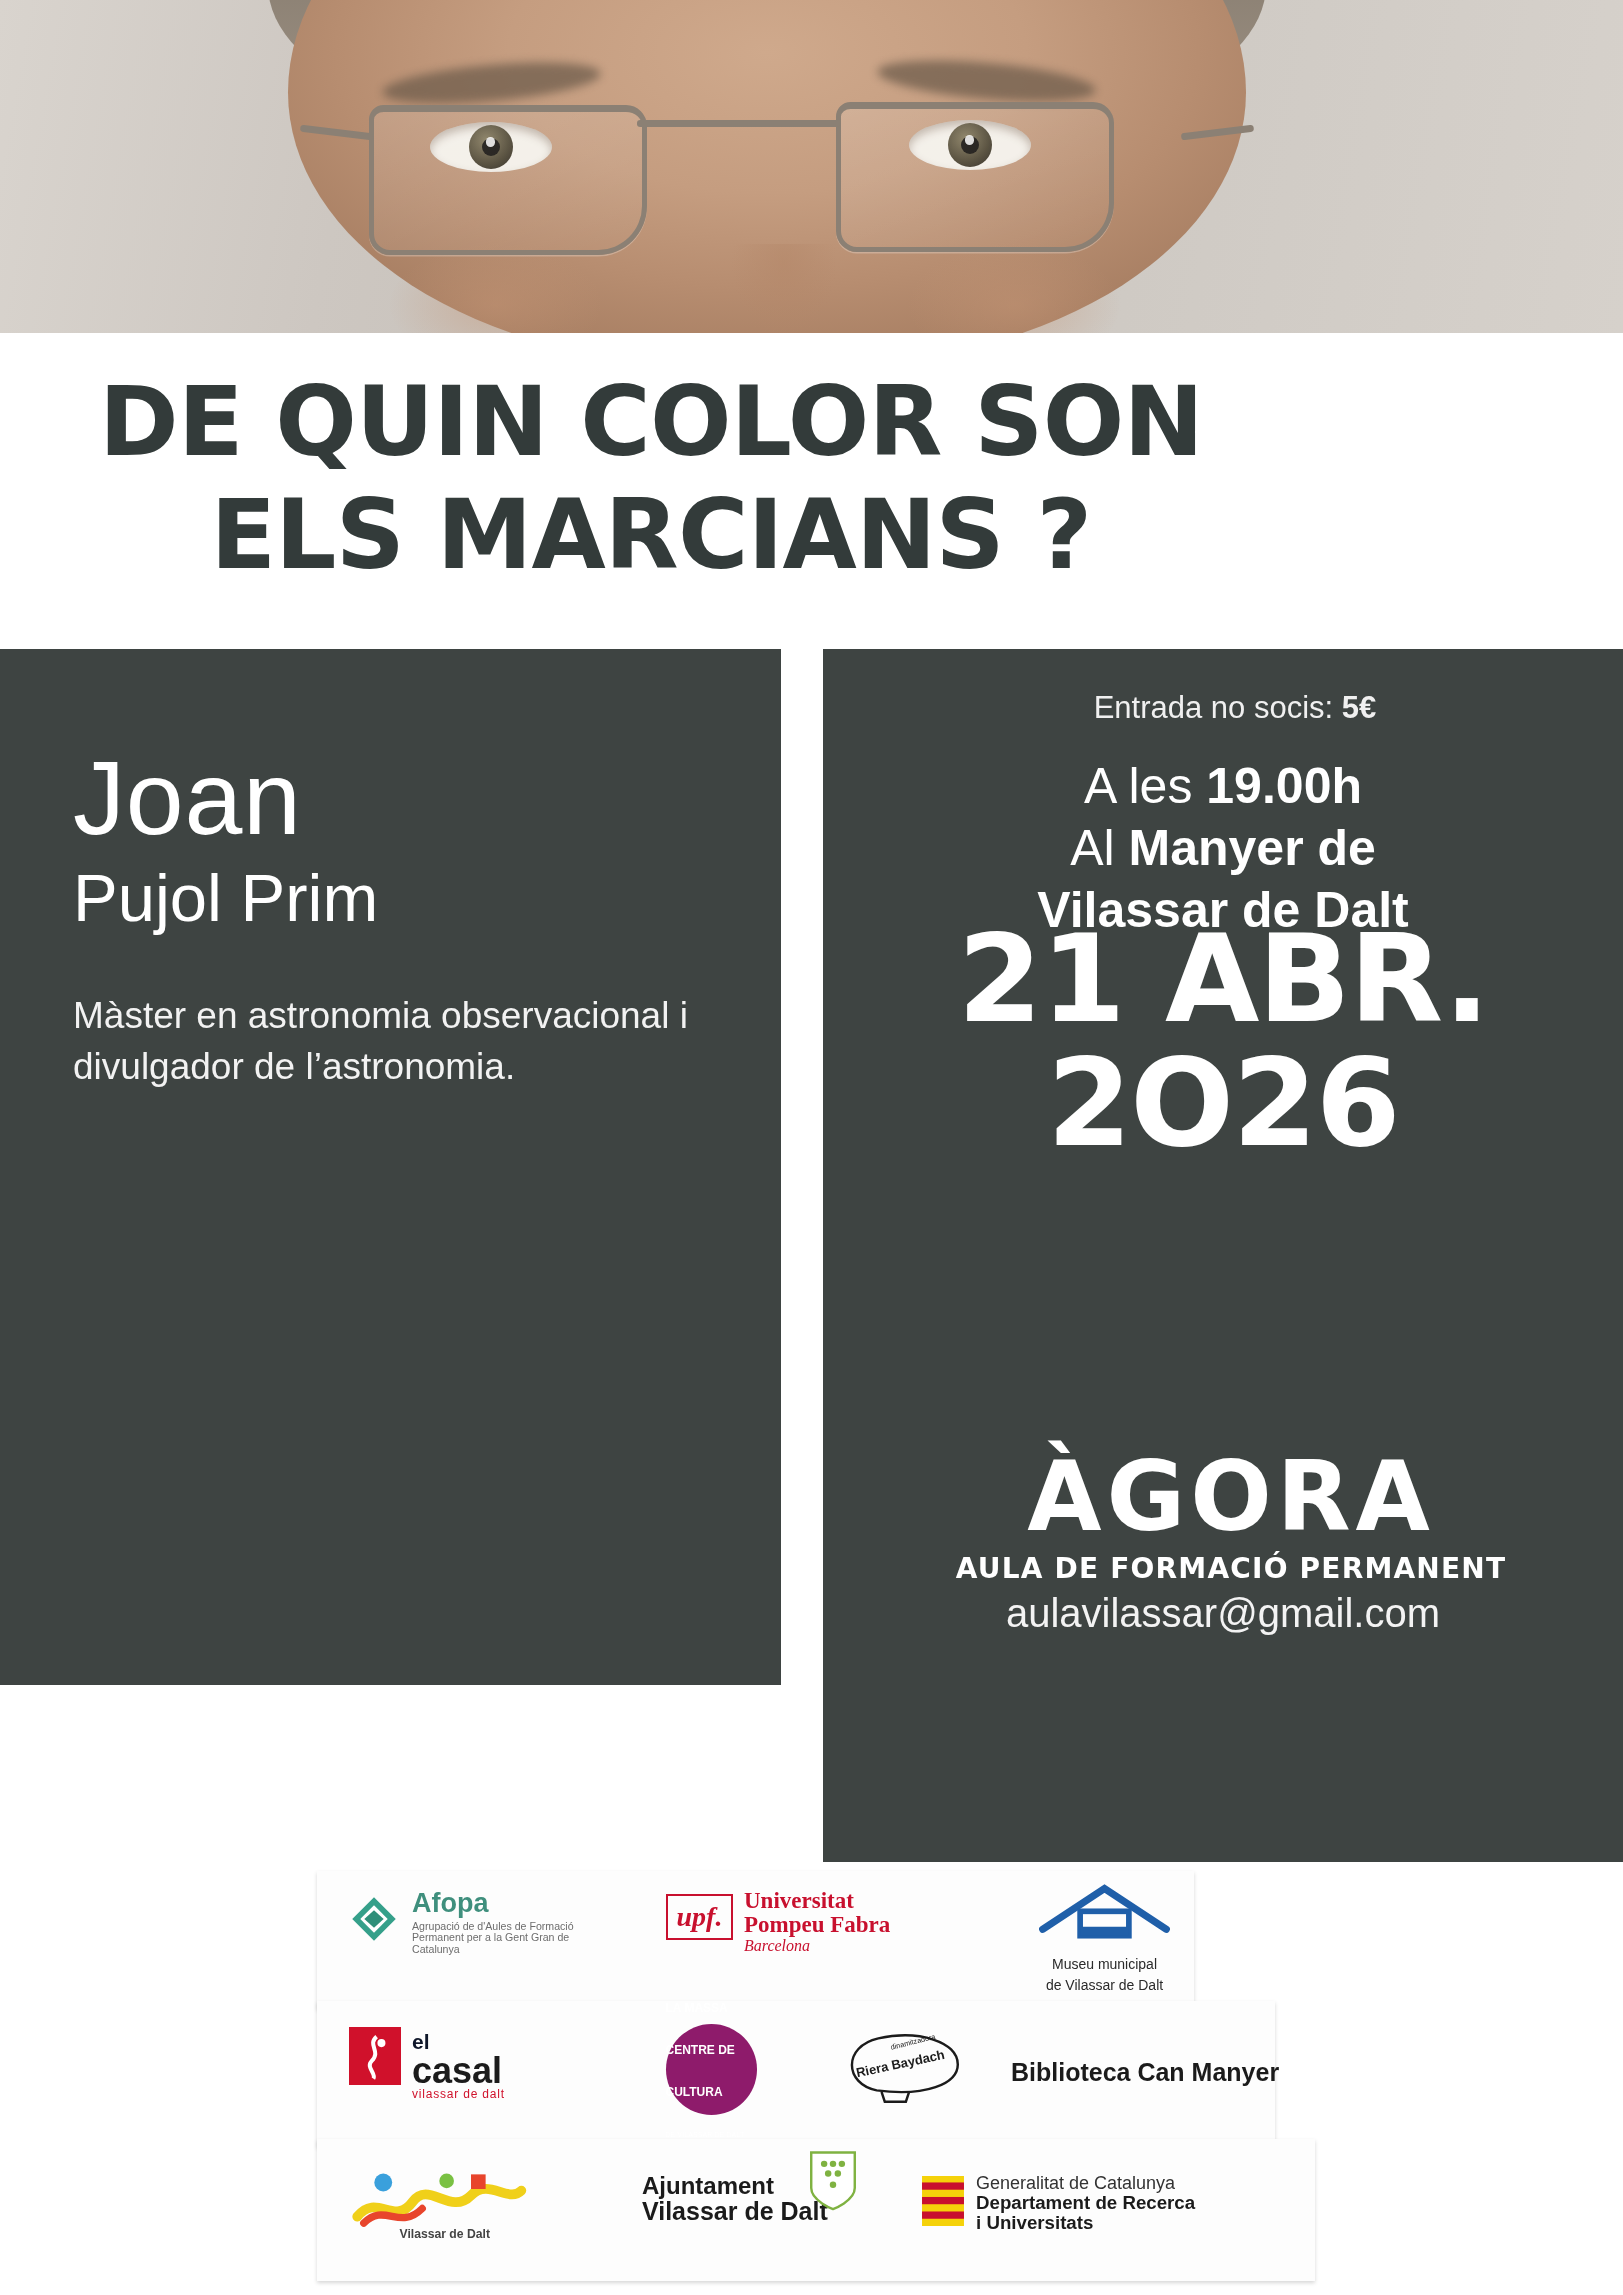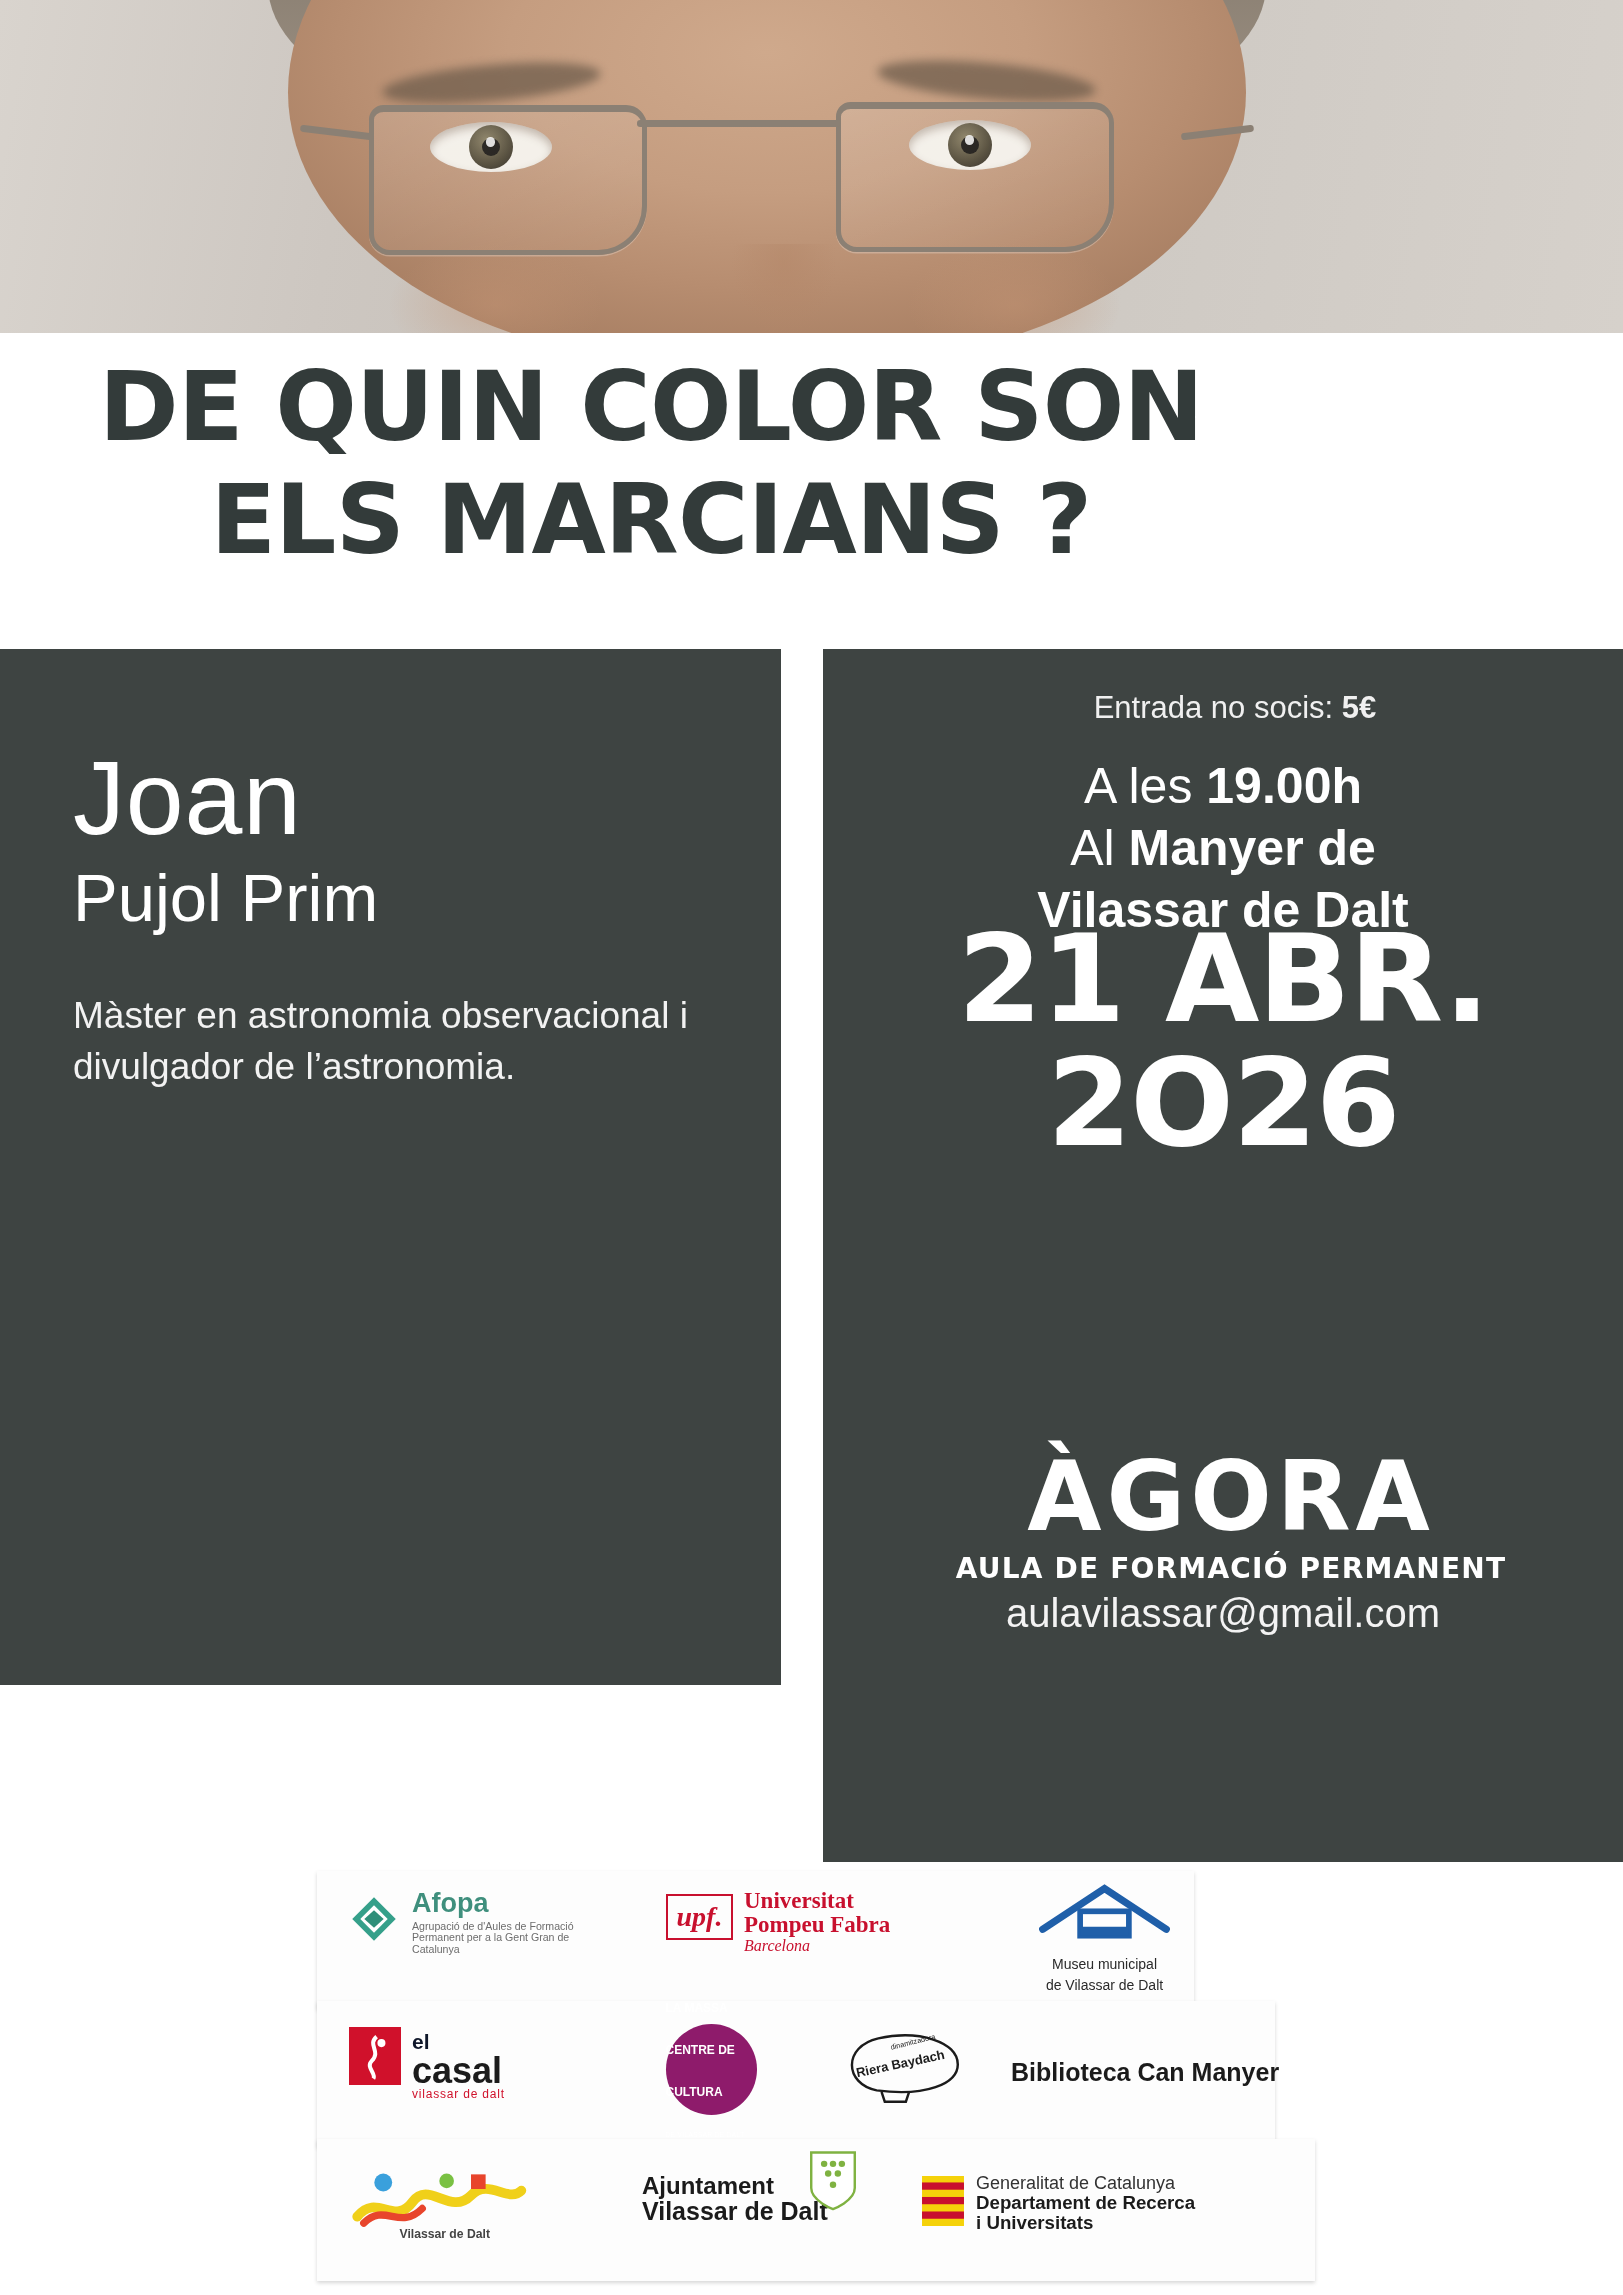--- a/index.html
+++ b/index.html
@@ -138,21 +138,21 @@
     width: 211px; height: 122px;
     border-radius: 50%;
     background: radial-gradient(ellipse, rgba(198,150,118,.45), rgba(198,150,118,0) 72%);
   }
   .cheek.l { left: 390px; }
   .cheek.r { left: 909px; }
 
   
   .title-band {
     position: absolute;
-    left: 0; top: 333px;
+    left: 0; top: 348px;
     width: 1302px;
     height: 317px;
     background: #ffffff;
   }
   .title {
     position: absolute;
     left: 0; right: 0;
     top: 18px;
     text-align: center;
     color: #333b3a;

